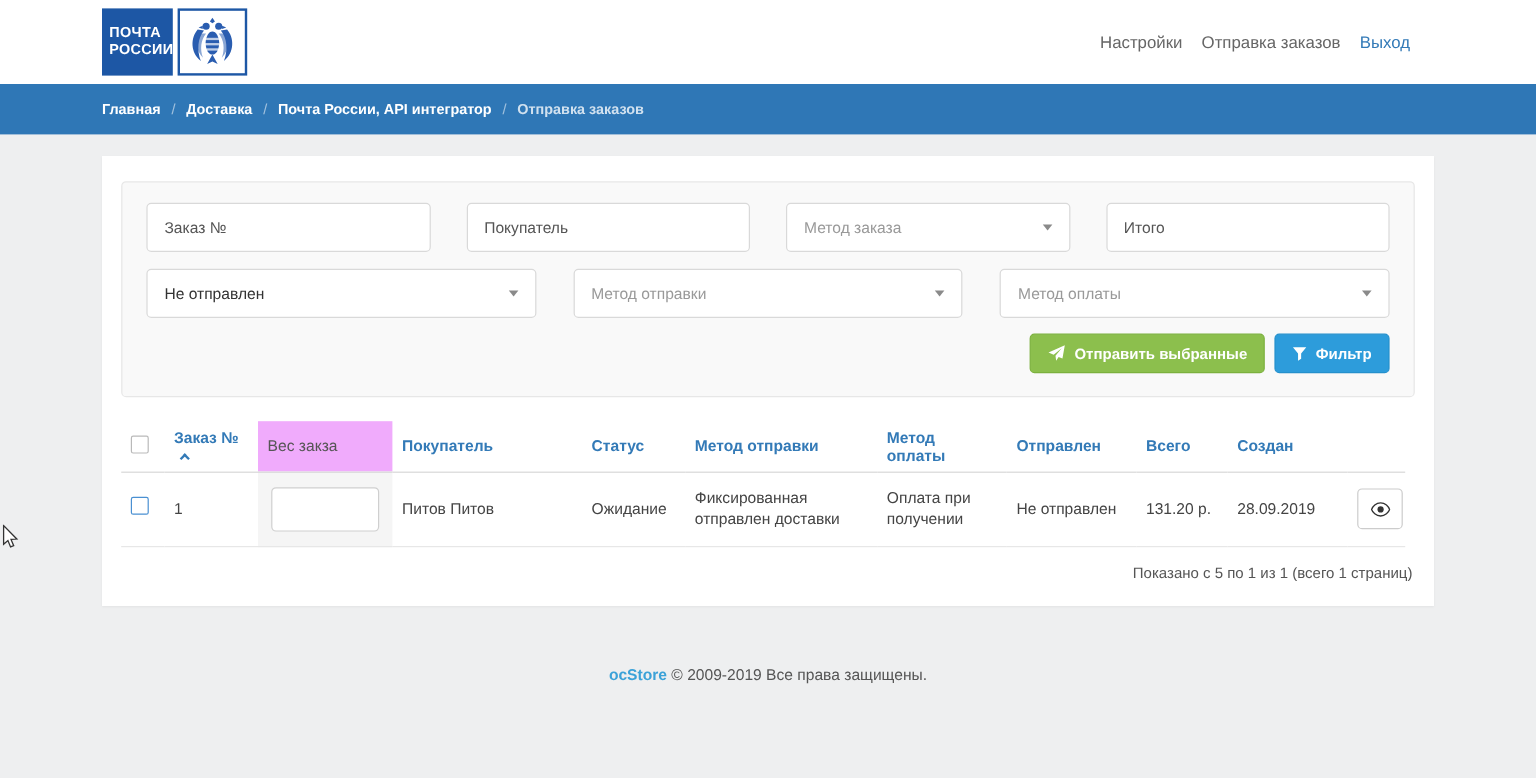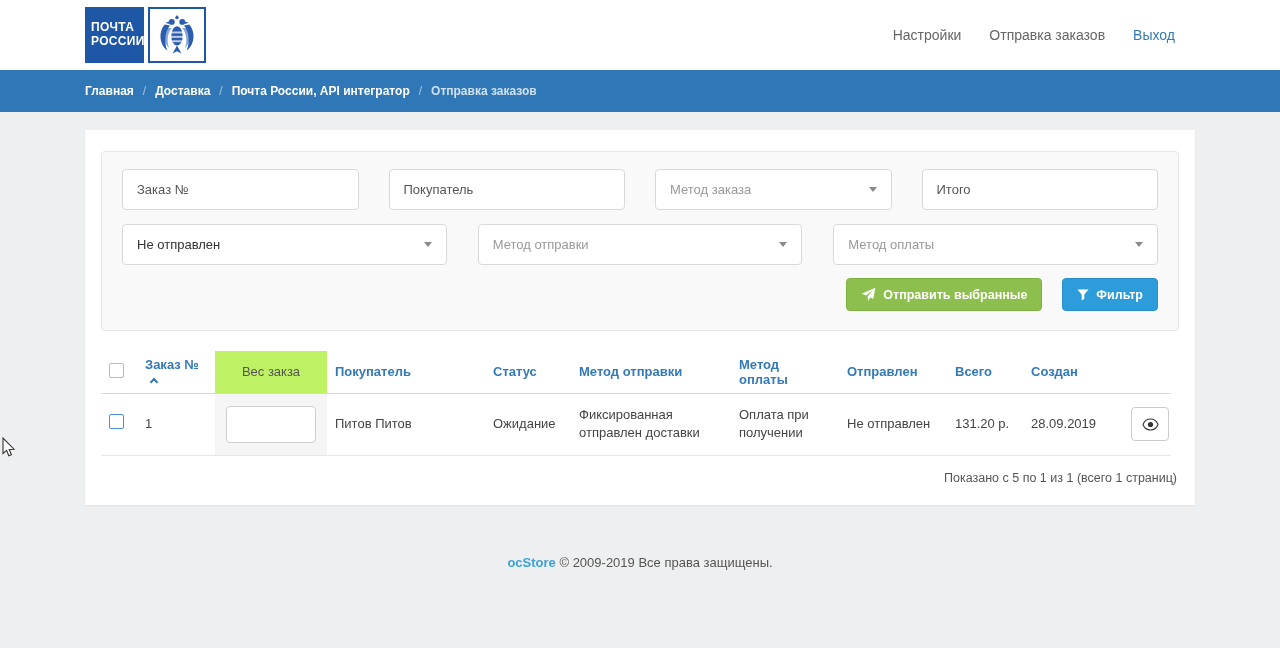--- a/index.html
+++ b/index.html
@@ -5,21 +5,21 @@
   * { margin:0; padding:0; box-sizing:border-box; }
   html,body { width:1280px; height:648px; overflow:hidden; }
   body { font-family:"Liberation Sans", sans-serif; background:#eeeff0; position:relative; }
 
   
   .topbar { height:70px; background:#ffffff; display:flex; align-items:center; padding:0 105px 0 85px; }
   .logo-wrap { display:flex; align-items:center; gap:4px; }
   .logo-text-box { width:59px; height:56px; background:#1d57a5; color:#fff; display:flex; flex-direction:column; justify-content:center; padding-left:6px; }
   .logo-text-box span { font-weight:bold; font-size:12px; line-height:1.15; letter-spacing:.3px; }
   .logo-emblem-box { width:58px; height:56px; background:#fff; border:2px solid #1d57a5; display:flex; align-items:center; justify-content:center; }
-  .top-nav { margin-left:auto; display:flex; align-items:center; gap:28px;text-align:center; }
+  .top-nav { margin-left:auto; display:flex; align-items:center; gap:16px;text-align:center; }
   .top-nav a { font-size:14px; text-decoration:none; color:#666; cursor:pointer; }
   .top-nav a.link-accent { color:#337ab7; }
 
   
   .breadbar { height:42px; background:#2f77b6; display:flex; align-items:center; padding:0 85px; }
   .crumbs { display:flex; align-items:center; font-size:12px; font-weight:bold; }
   .crumbs a { color:#ffffff; text-decoration:none; }
   .crumbs .sep { color:rgba(255,255,255,.55); margin:0 9px; font-weight:normal; }
   .crumbs .current { color:rgba(255,255,255,.78); }
 
@@ -28,30 +28,30 @@
 
   .filter-panel { background:#f9f9f9; border:1px solid #e7e7e7; border-radius:4px; padding:17px 20px 19px; }
   .f-row1 { display:grid; grid-template-columns:repeat(4,1fr); gap:30px; }
   .f-row2 { display:grid; grid-template-columns:repeat(3,1fr); gap:31px; margin-top:14px; }
   .f-input { height:41px; width:100%; background:#fff; border:1px solid #d9d9d9; border-radius:4px; padding:0 14px; font-size:13px; color:#333; font-family:"Liberation Sans", sans-serif; }
   .f-input::placeholder { color:#555; opacity:1; }
   .f-select { height:41px; background:#fff; border:1px solid #d9d9d9; border-radius:4px; padding:0 14px; font-size:13px; display:flex; align-items:center; justify-content:space-between; cursor:pointer; }
   .f-select .val-muted { color:#999; }
   .f-select .val-set { color:#333; }
   .caret-down { width:0; height:0; border-left:4px solid transparent; border-right:4px solid transparent; border-top:5px solid #8a8a8a; }
-  .f-actions { display:flex; justify-content:flex-end; gap:20px; margin-top:13px; }
+  .f-actions { display:flex; justify-content:flex-end; gap:8px; margin-top:13px; }
   .btn { height:33px; border:none; border-radius:4px; font-size:12.5px; font-weight:bold; color:#fff; display:inline-flex; align-items:center; gap:7px; padding:0 14px; cursor:pointer; font-family:"Liberation Sans", sans-serif; }
   .btn-green { background:#8cbf4d; border:1px solid #7cb13e; }
   .btn-blue { background:#2d9cdb; border:1px solid #2590cc; }
 
   
   .orders-table { width:1070px; border-collapse:collapse; table-layout:fixed; margin-top:20px; }
   .orders-table th { height:42px; font-size:13px; text-align:left; padding:0 8px; vertical-align:middle; border-bottom:1px solid #d8d8d8; }
   .orders-table th.th-link { color:#337ab7; font-weight:bold; }
-  .orders-table th.th-plain { color:#555; font-weight:normal; background:#bef264; text-align:center; }
+  .orders-table th.th-plain { color:#555; font-weight:normal; background:#f0abfc; }
   .orders-table td { font-size:13px; color:#444; padding:12px 8px; vertical-align:middle; border-bottom:1px solid #e7e7e7; line-height:1.45; }
   .col-check { width:36px; } .col-order { width:78px; } .col-weight { width:112px; }
   .col-customer { width:158px; } .col-status { width:86px; } .col-ship { width:160px; }
   .col-pay { width:108px; } .col-sent { width:108px; } .col-total { width:76px; }
   .col-created { width:100px; } .col-actions { width:48px; }
   td.weight-cell { background:#f5f5f5; text-align:center; }
   .weight-input { width:90px; height:37px; border:1px solid #cfcfcf; border-radius:4px; background:#fff; padding:0 8px; font-size:13px; }
   .checkbox { width:15px; height:15px; border-radius:2px; background:#fff; display:inline-block; }
   .cb-gray { border:1px solid #b9b9b9; }
   .cb-blue { border:1px solid #4a90d2; }

